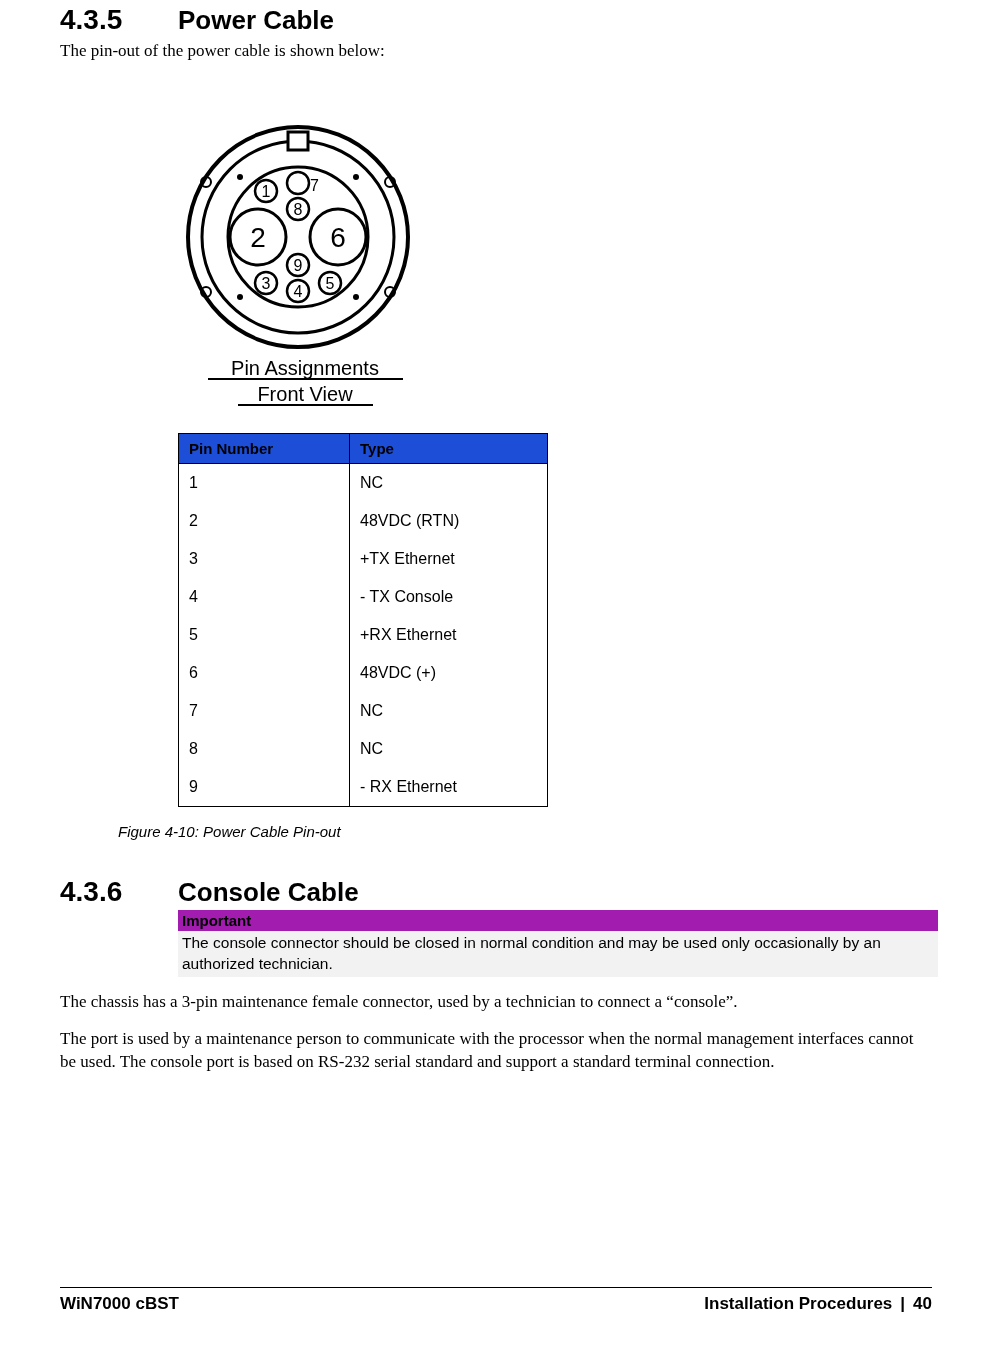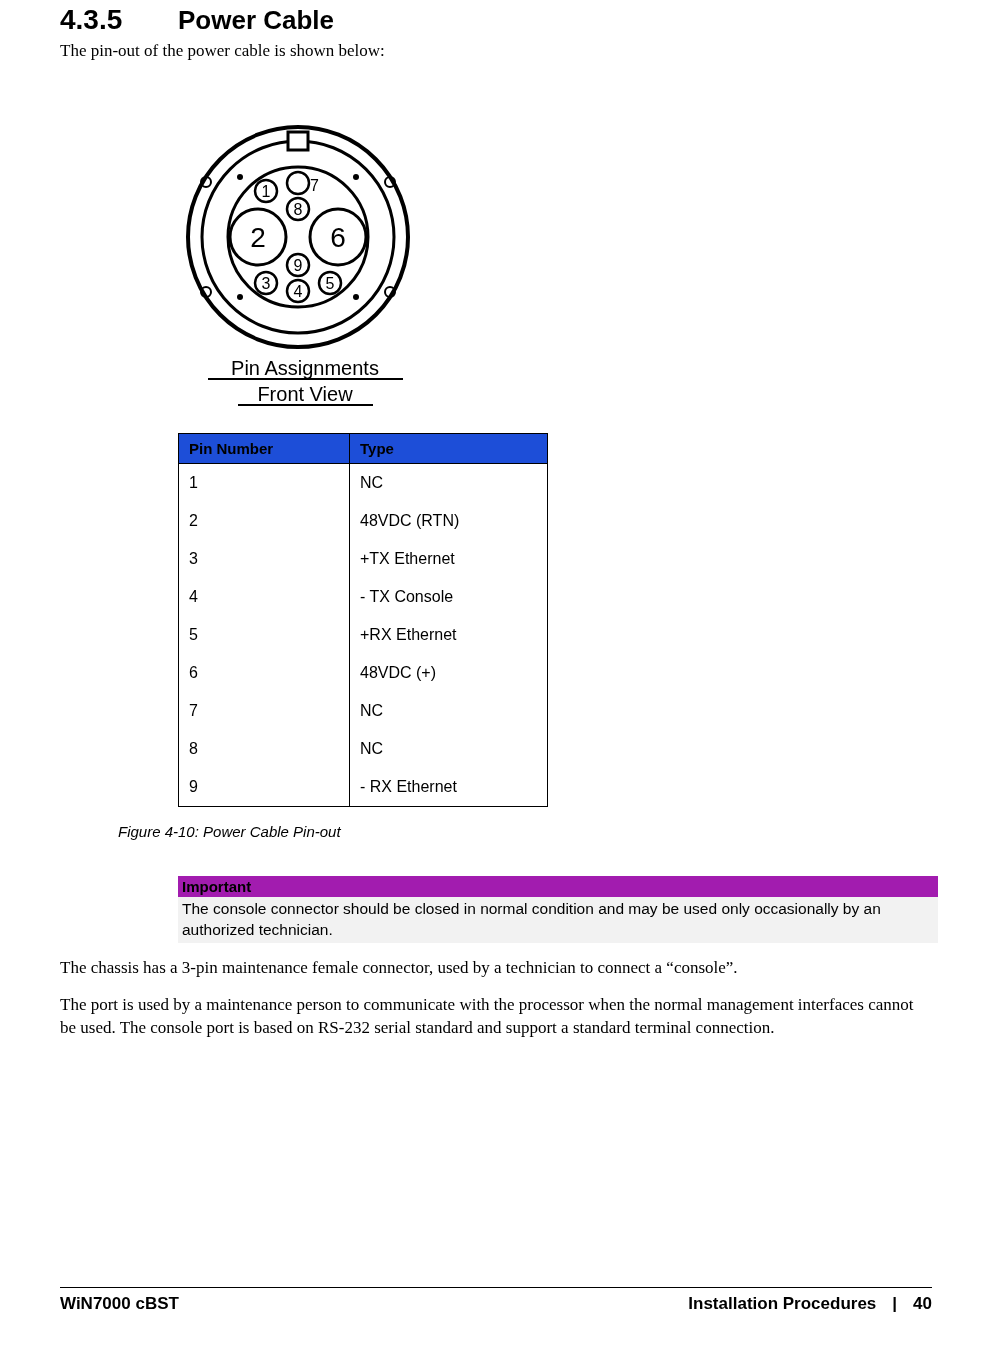--- a/index.html
+++ b/index.html
@@ -119,21 +119,21 @@
     display: flex;
     justify-content: space-between;
     align-items: baseline;
     font-family: "Century Gothic", "Avant Garde", Arial, sans-serif;
     font-weight: bold;
     font-size: 17px;
   }
   .footer-right {
     display: flex;
     align-items: flex-start;
-    gap: 16px;
+    gap: 8px;
     margin-left: 13px;
   }
   .footer-sep {
     color: #000;
   }
 </style>
 </head>
 <body>
 
 <div class="page">
@@ -237,20 +237,24 @@
       </tr>
       <tr>
         <td>9</td>
         <td>- RX Ethernet</td>
       </tr>
     </tbody>
   </table>
 
   <div class="figure-caption">Figure 4-10: Power Cable Pin-out</div>
 
+  <div class="heading-row">
+    <div class="heading-num">4.3.6</div>
+    <div class="heading-title">Console Cable</div>
+  </div>
 
   <table class="note-table">
     <tbody>
         <tr>
           <td class="note-head">Important</td>
         </tr>
     <tr>
           <td class="note-body">The console connector should be closed in normal condition and may be used only occasionally by an authorized technician.</td>
         </tr>
   </tbody>

